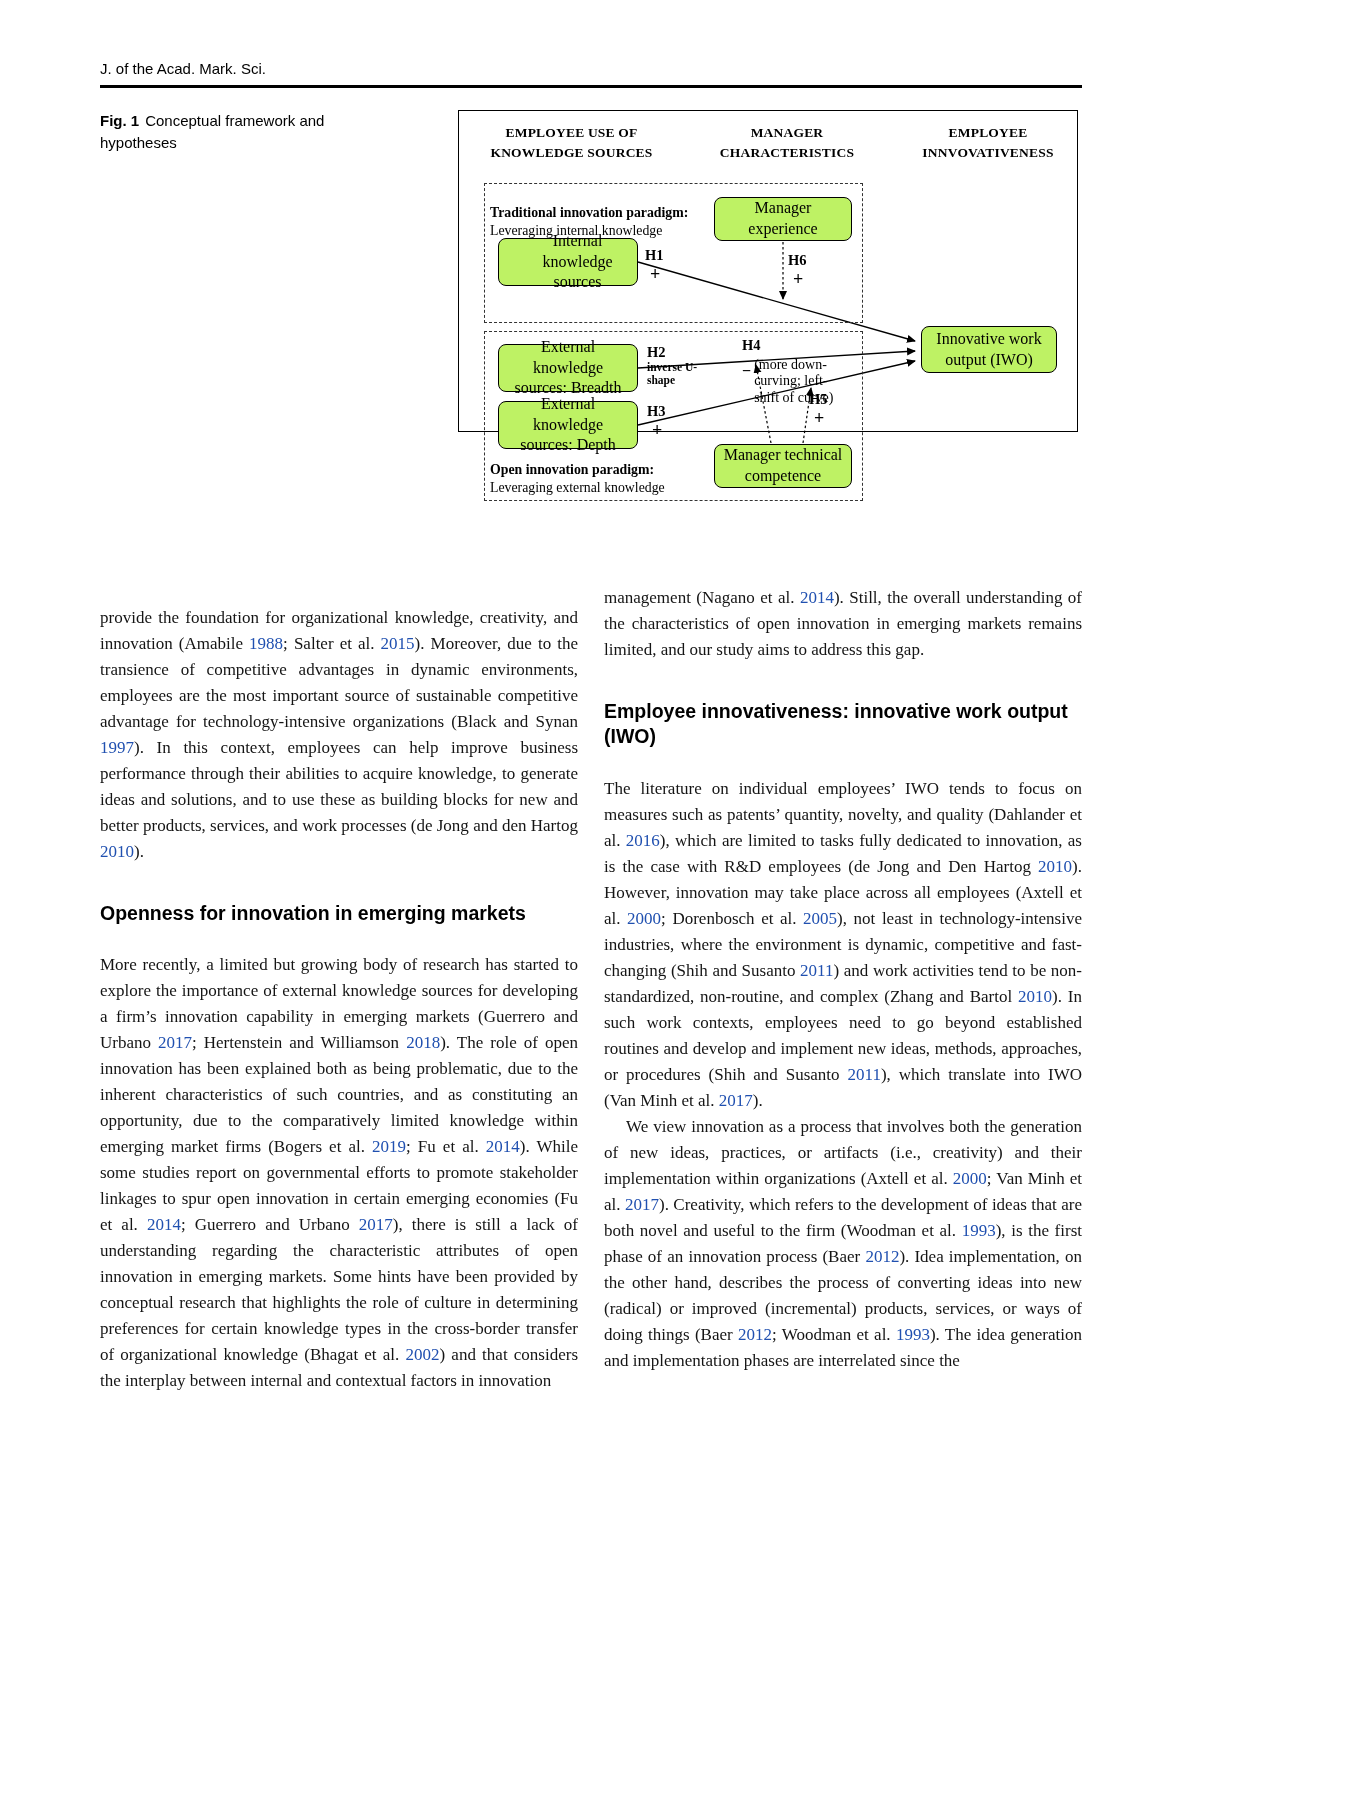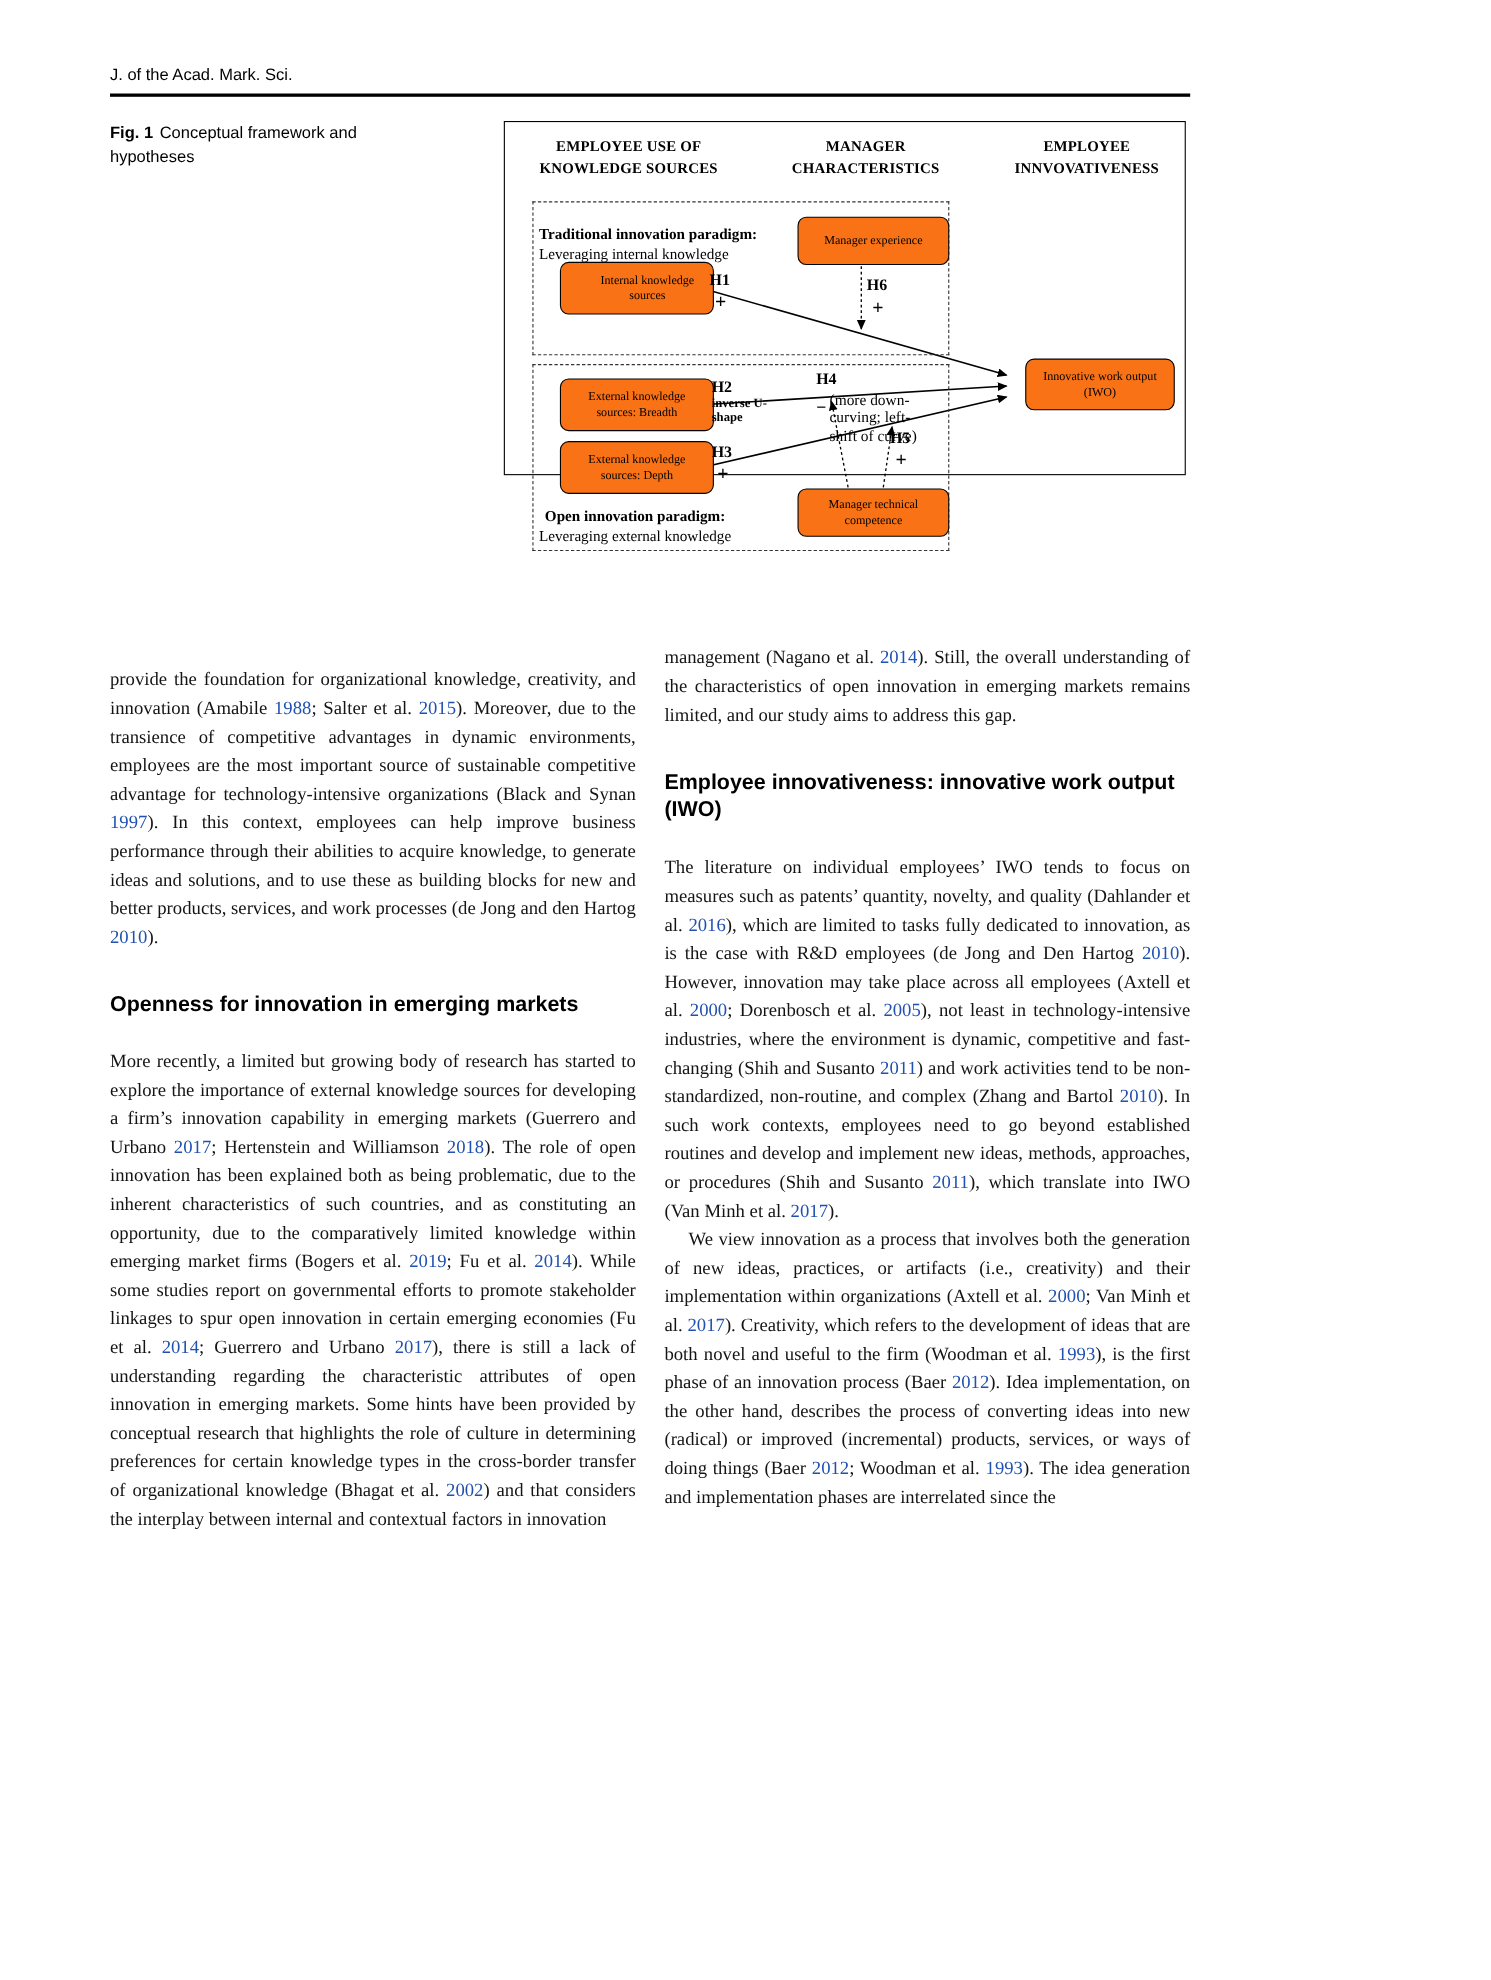--- a/index.html
+++ b/index.html
@@ -31,27 +31,27 @@
   .arrows .solid  { stroke:#000; stroke-width:1.4; }
   .arrows .dotted { stroke:#000; stroke-width:1.2; stroke-dasharray:2.5 2.5; }
 
   .col-head {
     position:absolute; top:12px; text-align:center; font-weight:bold;
     font-size:13.5px; line-height:1.5; letter-spacing:0.2px;
   }
   .dashed-region { position:absolute; border:1.3px dashed #333; }
   .region-label  { position:absolute; left:5px; font-size:13.8px; line-height:1.32; white-space:nowrap; }
   .region-label.top { top:20px; }
-  .region-label.bottom { bottom:3px;text-align:center; }
+  .region-label.bottom { bottom:3px; }
   .rl-bold { font-weight:bold; }
 
   .node {
-    position:absolute; border:1.4px solid #000; border-radius:8px; background:#f97316;
+    position:absolute; border:1.4px solid #000; border-radius:8px; background:#bef264;
     display:flex; align-items:center; justify-content:center; text-align:center;
-    font-size:11px; line-height:1.3; padding:2px 8px;margin-left:11px;
+    font-size:16px; line-height:1.3; padding:2px 8px;
   }
 
   .hyp { position:absolute; line-height:1.15; }
   .hyp-label { display:block; font-weight:bold; font-size:14.5px; }
   .hyp-sign  { display:block; font-weight:bold; font-size:18px; padding-left:5px; }
   .hyp-note-small { display:block; font-weight:bold; font-size:11.5px; line-height:1.2; width:58px; }
   .h4-row { display:flex; gap:3px; align-items:flex-start; margin-top:3px; }
   .h4-sign { font-weight:bold; font-size:16px; margin-top:5px; }
   .h4-note { font-size:14px; line-height:1.18; width:94px; }
 

